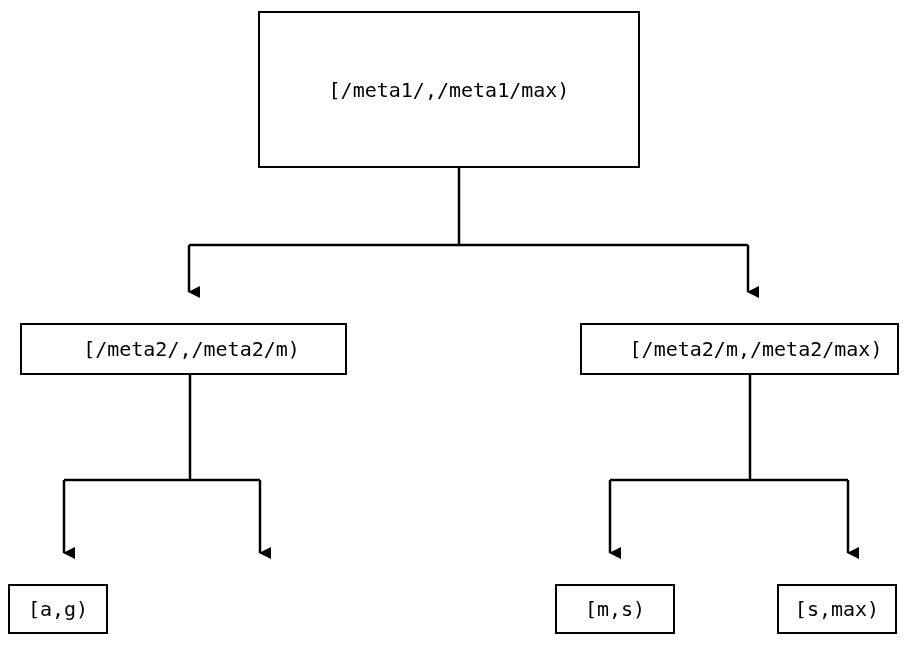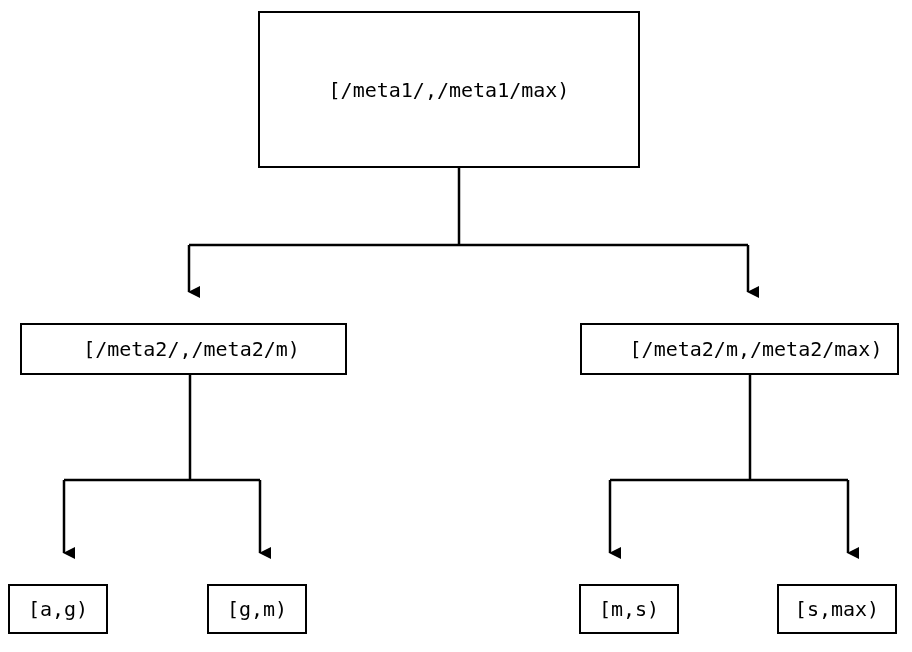--- a/index.html
+++ b/index.html
@@ -76,23 +76,22 @@
   }
   #node-leaf-1 {
     left: 207px;
     top: 584px;
     width: 100px;
     height: 50px;
   }
   #node-leaf-2 {
     left: 555px;
     top: 584px;
-    width: 100px;
+    width: 120px;
     height: 50px;
-    margin-left: 24px;
   }
   #node-leaf-3 {
     left: 777px;
     top: 584px;
     width: 120px;
     height: 50px;
     text-align: center;
   }
 </style>
 </head>
@@ -138,23 +137,20 @@
   </div>
 
   <div class="node-box" id="node-mid-right">
     <span class="node-label">[/meta2/m,/meta2/max)</span>
   </div>
 
   <div class="node-box" id="node-leaf-0">
     <span class="node-label">[a,g)</span>
   </div>
 
-  <div class="node-box" id="node-leaf-1">
-    <span class="node-label">[g,m)</span>
-  </div>
 
   <div class="node-box" id="node-leaf-2">
     <span class="node-label">[m,s)</span>
   </div>
 
   <div class="node-box" id="node-leaf-3">
     <span class="node-label">[s,max)</span>
   </div>
 
 </div>

